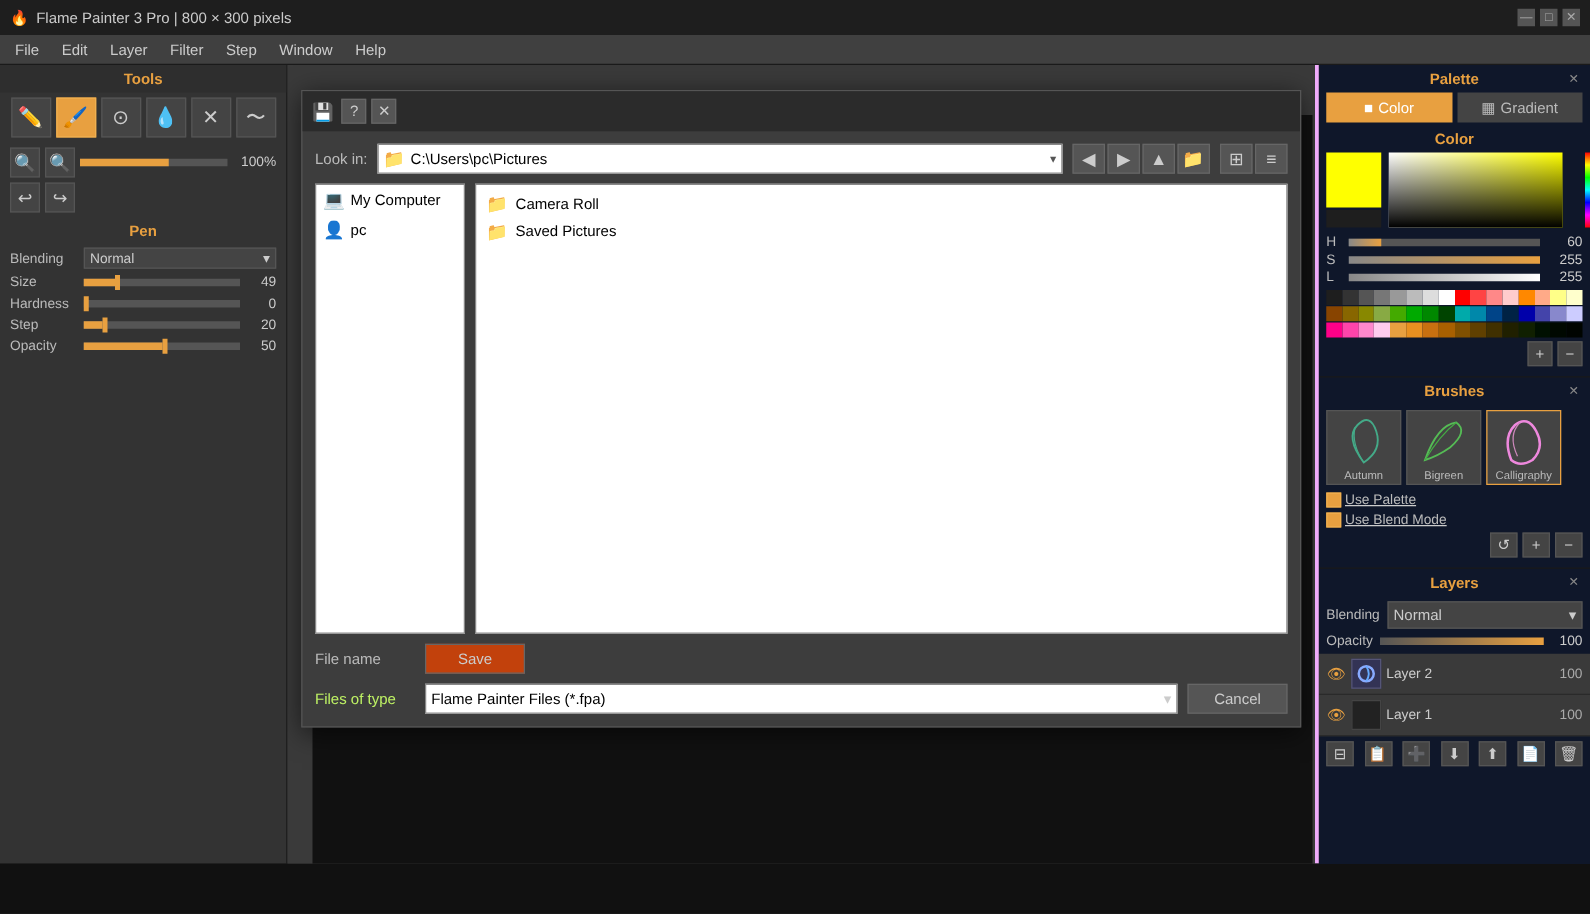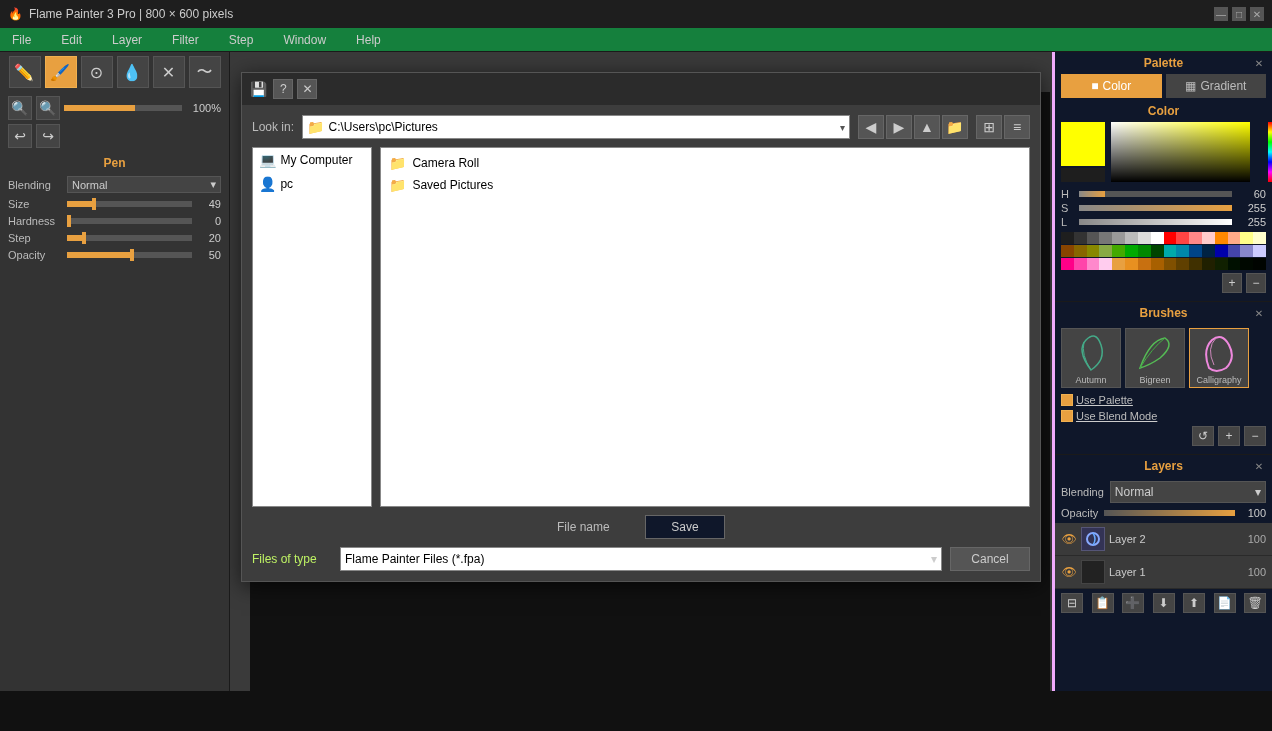--- a/index.html
+++ b/index.html
@@ -44,25 +44,25 @@
       align-items: center;
       justify-content: center;
       font-size: 10px;
       cursor: pointer;
       color: #aaa;
     }
 
     
     .menu-bar {
       height: 24px;
-      background: #15803d;
+      background: #404040;
       display: flex;
       align-items: center;
       padding: 0 4px;
-      gap: 14px;
+      gap: 2px;
       border-bottom: 1px solid #1a1a1a;
       flex-shrink: 0;
     }
     .menu-item {
       padding: 2px 8px;
       cursor: pointer;
       color: #ccc;
       font-size: 12px;
     }
 
@@ -399,40 +399,39 @@
       justify-content: center;
     }
     .preview-text {
       color: #aaa;
       font-size: 13px;
     }
     .filename-row {
       display: flex;
       align-items: center;
       gap: 8px;
-      justify-content: center;
     }
     .filename-label {
       width: 80px;
       color: #bbb;
       font-size: 12px;
     }
     .filename-input {
       flex: 1;
       background: #fff;
       border: 1px solid #888;
       height: 24px;
       padding: 0 6px;
       color: #000;
       font-size: 12px;
     }
     .save-btn {
       width: 80px;
       height: 24px;
-      background: #0f172a;
+      background: #c2410c;
       border: 1px solid #666;
       color: #ccc;
       cursor: pointer;
       font-size: 12px;
     }
     .filetype-row {
       display: flex;
       align-items: center;
       gap: 8px;
     }
@@ -827,21 +826,21 @@
 
     
     .brush-svg { width: 50px; height: 44px; }
   </style>
 </head>
 <body>
 
 <div class="title-bar">
   <div class="title-bar-left">
     <span>🔥</span>
-    <span>Flame Painter 3 Pro | 800 × 600 pixels</span>
+    <span>Flame Painter 3 Pro | 800 × 300 pixels</span>
   </div>
   <div class="title-bar-controls">
     <span>—</span>
     <span>□</span>
     <span>✕</span>
   </div>
 </div>
 
 <div class="menu-bar">
   <span class="menu-item">File</span>
@@ -849,20 +848,23 @@
   <span class="menu-item">Layer</span>
   <span class="menu-item">Filter</span>
   <span class="menu-item">Step</span>
   <span class="menu-item">Window</span>
   <span class="menu-item">Help</span>
 </div>
 
 <div class="main-layout">
 
   <div class="tools-panel">
+    <div class="panel-header">
+      <span>Tools</span>
+    </div>
     <div class="tools-row">
       <div class="tool-btn">✏️</div>
       <div class="tool-btn active">🖌️</div>
       <div class="tool-btn">⊙</div>
       <div class="tool-btn">💧</div>
       <div class="tool-btn">✕</div>
       <div class="tool-btn">〜</div>
     </div>
     <div class="tools-zoom-row">
       <div class="zoom-btn">🔍</div>

